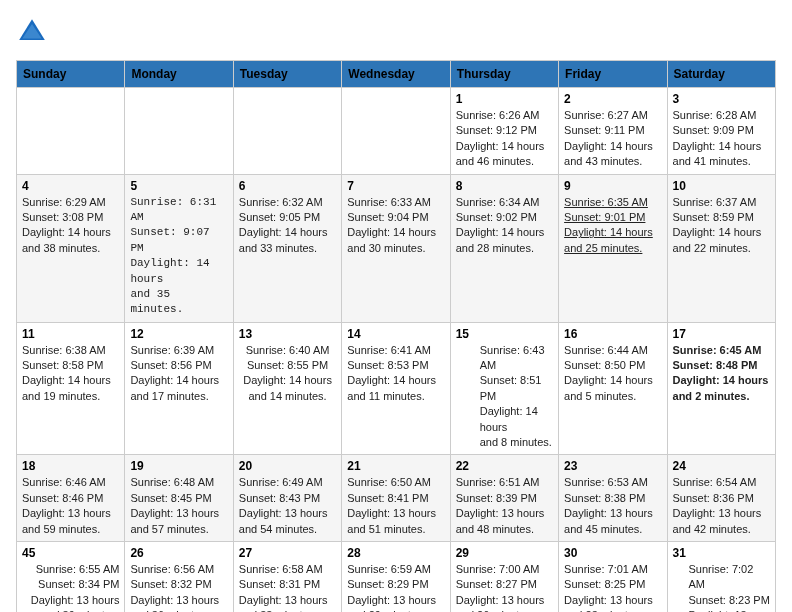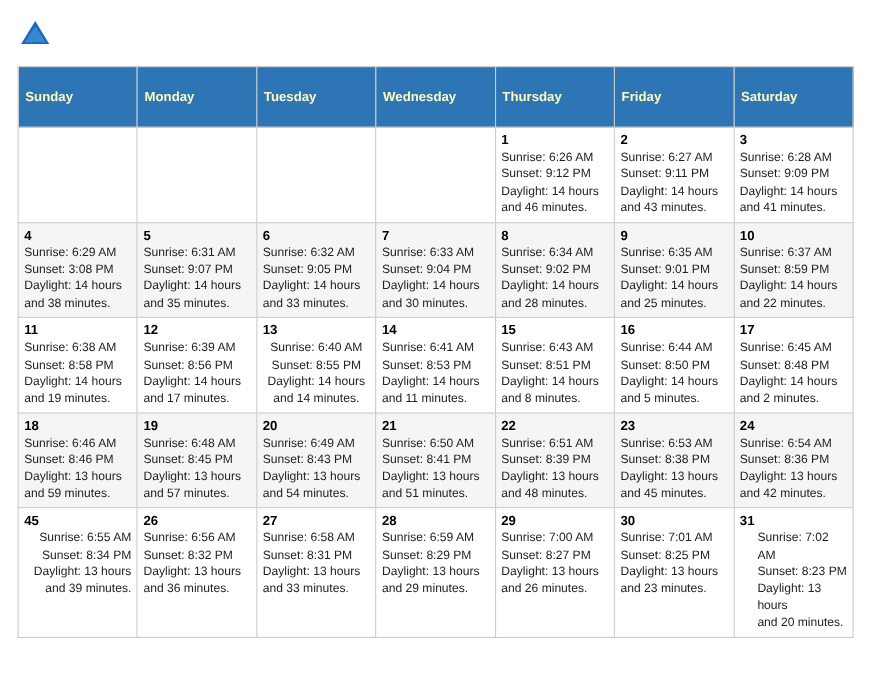--- a/index.html
+++ b/index.html
@@ -46,23 +46,23 @@
       font-size: 14px;
       color: #555;
     }
     .calendar {
       width: 100%;
       border-collapse: collapse;
       font-size: 11px;
     }
     .calendar th {
       background: #2e75b6;
-      color: #fef9c3;
+      color: #000000;
       text-align: left;
-      padding: 20px 6px;
+      padding: 6px 6px;
       font-size: 12px;
       font-weight: bold;
       border: 1px solid #ccc;
     }
     .calendar td {
       border: 1px solid #ccc;
       vertical-align: top;
       padding: 4px 5px;
       width: 108px;
       min-height: 80px;
@@ -146,21 +146,21 @@
       <tr>
         <td>
           <div class="day-num">4</div>
           <div class="day-info" style="white-space: pre-line;">Sunrise: 6:29 AM
 Sunset: 3:08 PM
 Daylight: 14 hours
 and 38 minutes.</div>
         </td>
         <td>
           <div class="day-num">5</div>
-          <div class="day-info" style="white-space: pre-line;">Sunrise: 6:31 AM
+          <div class="day-info" style="white-space: pre-line; font-family: Liberation Mono, monospace;">Sunrise: 6:31 AM
 Sunset: 9:07 PM
 Daylight: 14 hours
 and 35 minutes.</div>
         </td>
         <td>
           <div class="day-num">6</div>
           <div class="day-info" style="white-space: pre-line;">Sunrise: 6:32 AM
 Sunset: 9:05 PM
 Daylight: 14 hours
 and 33 minutes.</div>
@@ -174,21 +174,21 @@
         </td>
         <td>
           <div class="day-num">8</div>
           <div class="day-info" style="white-space: pre-line;">Sunrise: 6:34 AM
 Sunset: 9:02 PM
 Daylight: 14 hours
 and 28 minutes.</div>
         </td>
         <td>
           <div class="day-num">9</div>
-          <div class="day-info" style="white-space: pre-line;">Sunrise: 6:35 AM
+          <div class="day-info" style="white-space: pre-line; text-decoration: underline;">Sunrise: 6:35 AM
 Sunset: 9:01 PM
 Daylight: 14 hours
 and 25 minutes.</div>
         </td>
         <td>
           <div class="day-num">10</div>
           <div class="day-info" style="white-space: pre-line;">Sunrise: 6:37 AM
 Sunset: 8:59 PM
 Daylight: 14 hours
 and 22 minutes.</div>
@@ -218,35 +218,35 @@
         </td>
         <td>
           <div class="day-num">14</div>
           <div class="day-info" style="white-space: pre-line;">Sunrise: 6:41 AM
 Sunset: 8:53 PM
 Daylight: 14 hours
 and 11 minutes.</div>
         </td>
         <td>
           <div class="day-num">15</div>
-          <div class="day-info" style="white-space: pre-line;">Sunrise: 6:43 AM
+          <div class="day-info" style="white-space: pre-line; margin-left: 24px;">Sunrise: 6:43 AM
 Sunset: 8:51 PM
 Daylight: 14 hours
 and 8 minutes.</div>
         </td>
         <td>
           <div class="day-num">16</div>
           <div class="day-info" style="white-space: pre-line;">Sunrise: 6:44 AM
 Sunset: 8:50 PM
 Daylight: 14 hours
 and 5 minutes.</div>
         </td>
         <td>
           <div class="day-num">17</div>
-          <div class="day-info" style="white-space: pre-line;">Sunrise: 6:45 AM
+          <div class="day-info" style="white-space: pre-line; font-weight: bold;">Sunrise: 6:45 AM
 Sunset: 8:48 PM
 Daylight: 14 hours
 and 2 minutes.</div>
         </td>
       </tr>
       <tr>
         <td>
           <div class="day-num">18</div>
           <div class="day-info" style="white-space: pre-line;">Sunrise: 6:46 AM
 Sunset: 8:46 PM

